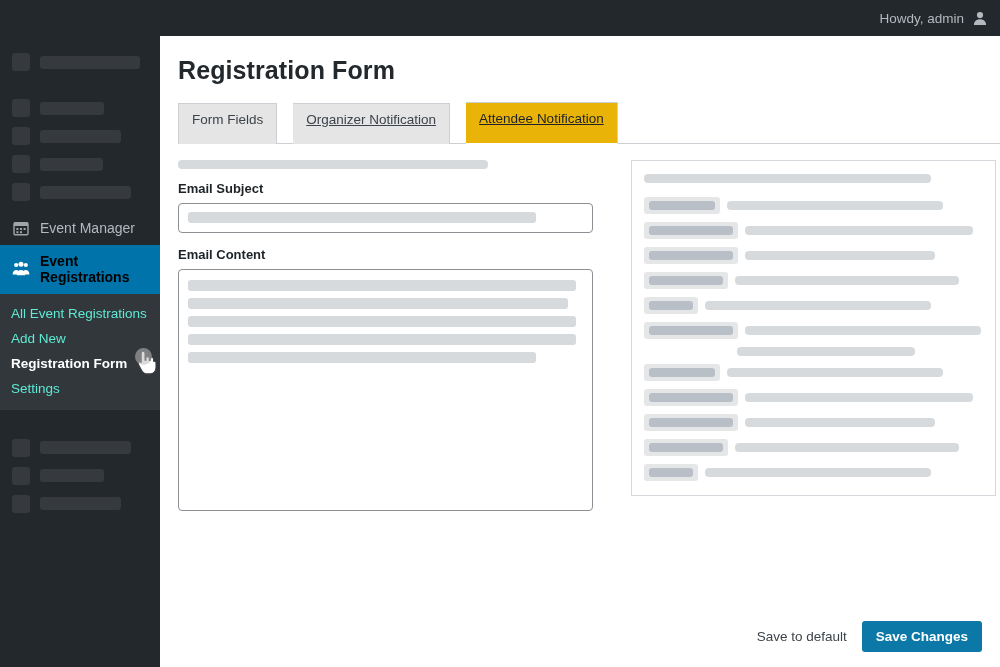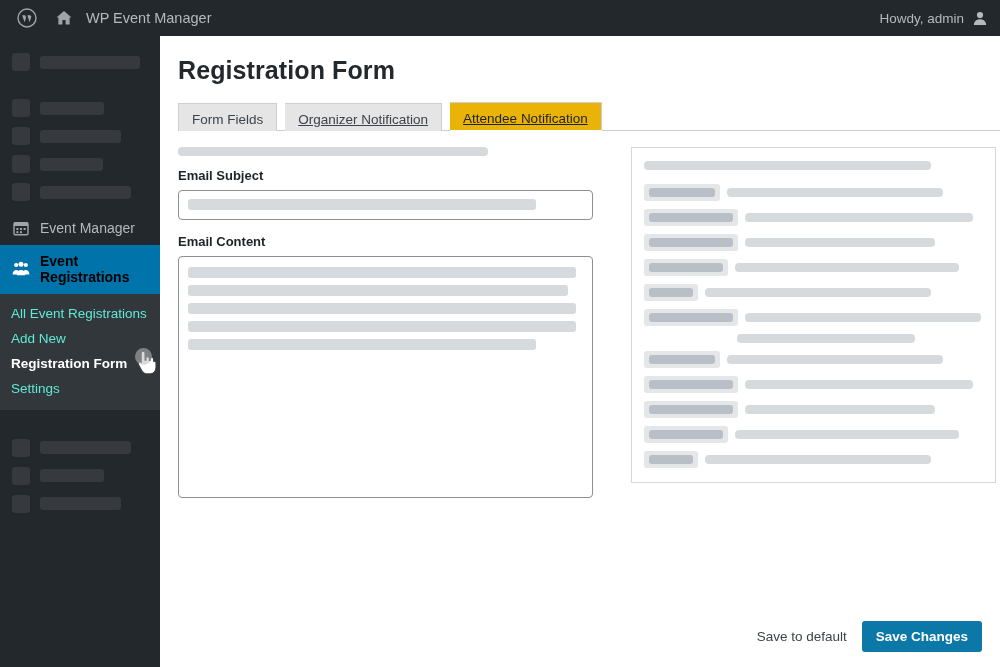--- a/index.html
+++ b/index.html
@@ -128,25 +128,25 @@
   .tabs {
     margin: 17px 0 0 18px;
     display: flex;
     align-items: flex-end;
     border-bottom: 1px solid #ccd0d4;
     width: 822px;
   }
   .tab {
     font-size: 13.5px;
     color: #3c434a;
-    padding: 7px 13px 2px 13px;
+    padding: 7px 13px 15px 13px;
     background: #e5e5e5;
     border: 1px solid #ccd0d4;
     border-bottom: none;
-    margin-right: 8px;
+    margin-right: 16px;
     margin-bottom: -1px;
     line-height: 1.3;
   }
   .tab + .tab { border-left: none; text-decoration: underline; }
   .tab.active {
     background: #eab308;
     border-bottom: 1px solid #ffffff;
     font-weight: normal;
     color: #1d2327;
   }
@@ -292,35 +292,20 @@
     left: 4px; top: 0px;
     width: 17px; height: 17px;
     border-radius: 50%;
     background: rgba(190,190,190,0.55);
   }
 </style>
 </head>
 <body>
 
 <div class="adminbar">
-  <div class="adminbar-left">
-    <span class="ab-item">
-      <svg width="20" height="20" viewBox="0 0 20 20" fill="none">
-        <circle cx="10" cy="10" r="9" stroke="#a0a5aa" stroke-width="1.4"></circle>
-        <path d="M10 3.2 A6.8 6.8 0 1 0 10 16.8 A6.8 6.8 0 1 0 10 3.2" fill="none"></path>
-        <path d="M5.1 7.2 L7.6 14.2 L9.1 9.6 L8.1 7.2 Z M10.3 7.2 L12.6 14.2 L14.4 8.4 L13.2 7.2 Z" fill="#a0a5aa"></path>
-      </svg>
-    </span>
-    <span class="ab-item">
-      <svg width="18" height="18" viewBox="0 0 18 18">
-        <path d="M9 2 L16.5 8.6 L14.6 8.6 L14.6 15.4 L10.6 15.4 L10.6 11 L7.4 11 L7.4 15.4 L3.4 15.4 L3.4 8.6 L1.5 8.6 Z" fill="#a0a5aa"></path>
-      </svg>
-    </span>
-    <span class="ab-site-name">WP Event Manager</span>
-  </div>
   <div class="adminbar-right">
     <span class="howdy">Howdy, admin</span>
     <span class="avatar-glyph">
       <svg width="16" height="16" viewBox="0 0 16 16">
         <circle cx="8" cy="5" r="3.1" fill="#b4b9be"></circle>
         <path d="M1.9 15 C1.9 11.4 4.6 9.3 8 9.3 C11.4 9.3 14.1 11.4 14.1 15 Z" fill="#b4b9be"></path>
       </svg>
     </span>
   </div>
 </div>

